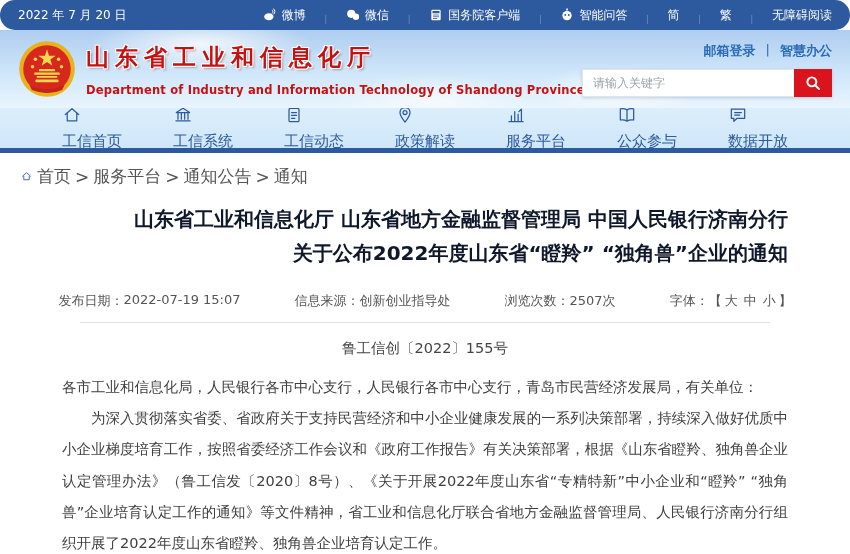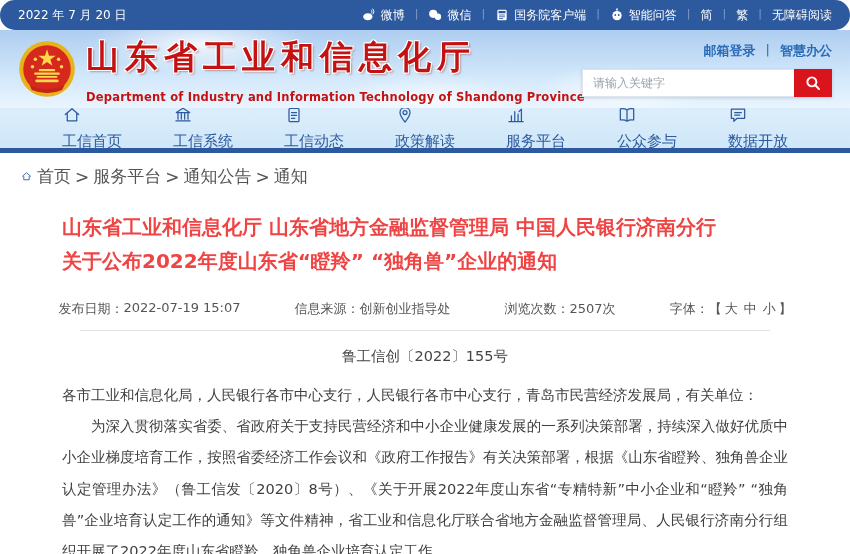--- a/index.html
+++ b/index.html
@@ -2,37 +2,37 @@
 <html><head>
 <meta charset="utf-8">
 <style>
   * { margin:0; padding:0; box-sizing:border-box; }
   html,body { width:850px; height:554px; overflow:hidden; background:#fff;
     font-family:"DejaVu Sans","Liberation Sans",sans-serif; }
 
   
   .topbar { height:30px; background:#2d5a9e; color:#fff; display:flex;
     align-items:center; justify-content:space-between; padding:0 18px; font-size:12px;border-radius:15px; }
-  .topbar-right { display:flex; align-items:flex-start; gap:10px; }
+  .topbar-right { display:flex; align-items:flex-end; gap:19px;font-family:Liberation Serif, serif; }
   .toplink { display:flex; align-items:center; gap:5px; color:#fff; cursor:pointer; white-space:nowrap; }
   .topsep { color:#7f9cc9; font-size:11px; }
   .topicon { display:inline-flex; width:14px; height:14px; }
   .topicon svg { width:14px; height:14px; }
 
   
   .header { height:78px; position:relative;
     background:
       radial-gradient(120px 36px at 620px 60px, rgba(255,255,255,.75), rgba(255,255,255,0) 70%),
       radial-gradient(160px 40px at 200px 14px, rgba(255,255,255,.8), rgba(255,255,255,0) 70%),
       radial-gradient(140px 38px at 430px 70px, rgba(255,255,255,.6), rgba(255,255,255,0) 70%),
       linear-gradient(180deg,#aecdf0 0%,#cfe6fa 55%,#e9f5fe 100%);
     display:flex; align-items:center; padding:0 18px; }
   .brand { display:flex; align-items:center; gap:10px; }
   .emblem { width:58px; height:58px; flex:0 0 auto; }
-  .brand-text .site-title { font-size:33px; font-weight:bold; color:#c41111; letter-spacing:6px;
+  .brand-text .site-title { font-size:23px; font-weight:bold; color:#c41111; letter-spacing:6px;
     text-shadow:1px 1px 0 #fff,-1px -1px 0 #fff,1px -1px 0 #fff,-1px 1px 0 #fff,2px 2px 2px rgba(150,60,40,.45); }
   .brand-text .site-sub { font-size:11.5px; font-weight:bold; color:#c41111; margin-top:10px; letter-spacing:.2px; }
   .header-right { position:absolute; right:18px; top:12px; width:250px; }
   .quick { display:flex; justify-content:flex-end; gap:10px; font-size:13px; color:#2a6bb8; font-weight:bold; }
   .quick span.qsep { color:#2a6bb8; font-weight:normal; }
   .quick .qlink { cursor:pointer; }
   .searchbox { margin-top:9px; display:flex; height:28px; box-shadow:0 1px 3px rgba(60,90,140,.25); }
   .searchbox input { flex:1; border:1px solid #dfe5ec; border-right:none; padding:12px 10px;
     font-size:12px; color:#333; outline:none; font-family:inherit; }
   .searchbox input::placeholder { color:#9aa3ad; }
@@ -49,22 +49,22 @@
   .navbar-rule { height:5px; background:#2d5a9e; }
 
   
   .content { background:#fff; }
   .breadcrumb { display:flex; align-items:center; gap:4px; padding:12px 20px 6px; font-size:17px; color:#555; }
   .breadcrumb svg { width:13px; height:13px; stroke:#2d5a9e; fill:none; stroke-width:1.6; }
   .crumb { cursor:pointer; }
   .crumb-sep { color:#555; }
 
   .article { padding:0 62px; }
-  .art-title { text-align:left; font-weight:bold; color:#ef4444; font-size:20px;
-    line-height:1.7; margin-top:16px; }
+  .art-title { text-align:right; font-weight:bold; color:#0f172a; font-size:20px;
+    line-height:1.7; margin-top:8px; }
   .meta { display:flex; justify-content:center; gap:54px; margin-top:22px;
     font-size:13px; color:#555; white-space:nowrap; }
   .meta .m-item { display:flex; }
   .font-opt { cursor:pointer; margin:0 3px; }
   .meta-rule { border-bottom:1px solid #e3e3e3; margin:12px 18px 0; }
   .doc-number { text-align:center; font-size:14.5px; color:#444; margin-top:16px; }
   .body-text { margin-top:14px; font-size:14.5px; color:#3f3f3f; line-height:2.15; text-align:justify; }
   .body-text p.indent { text-indent:2em; }
 </style>
 </head>

